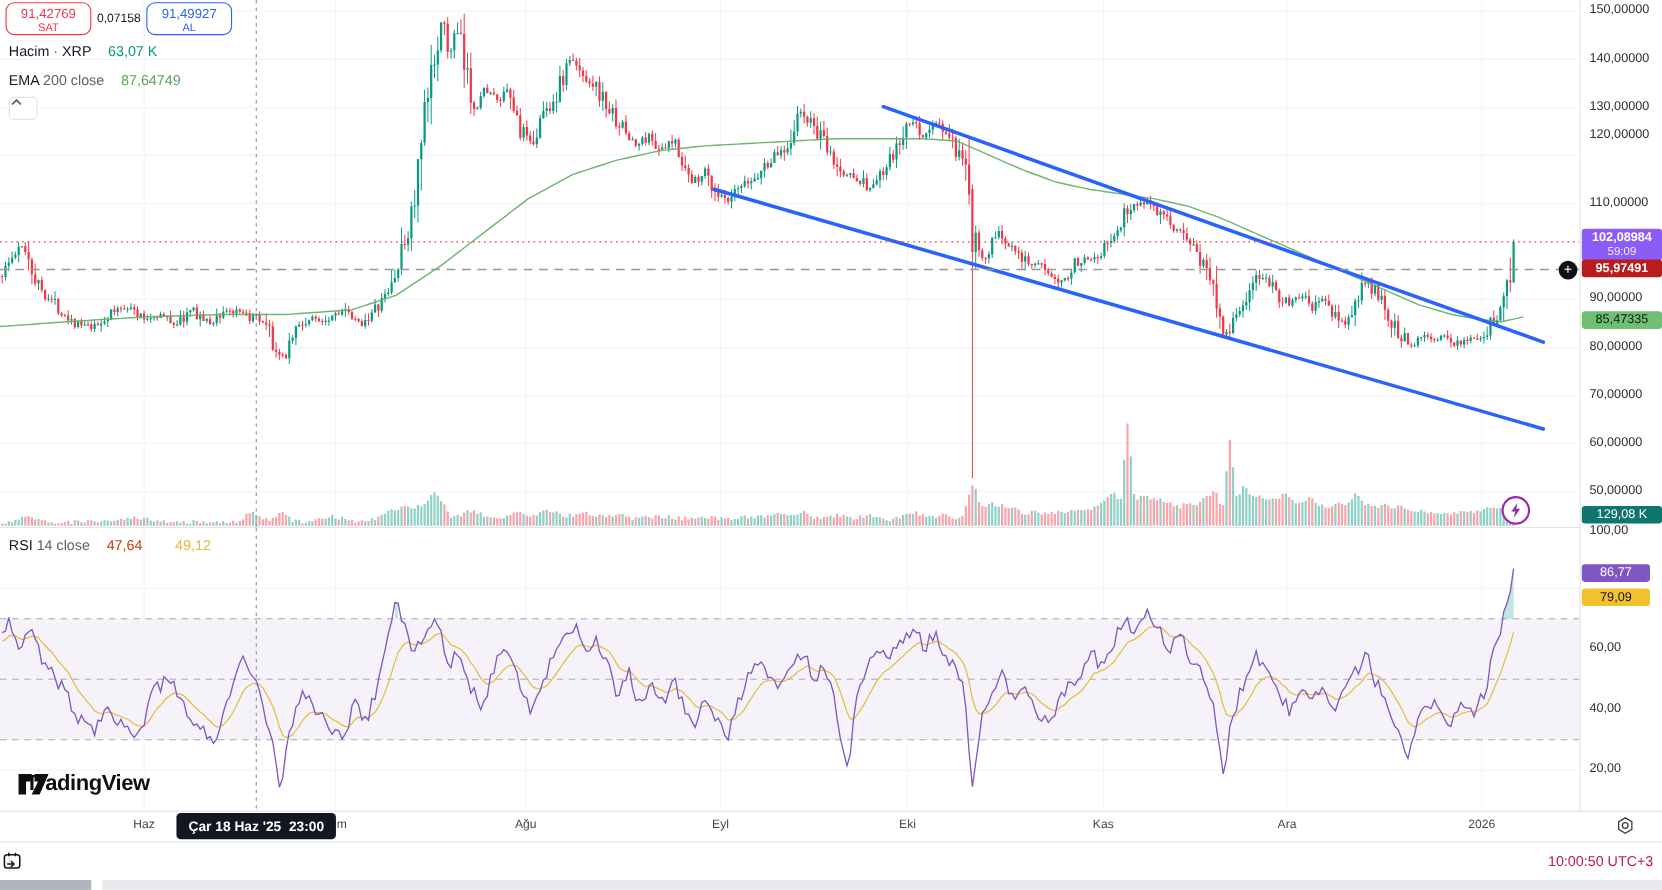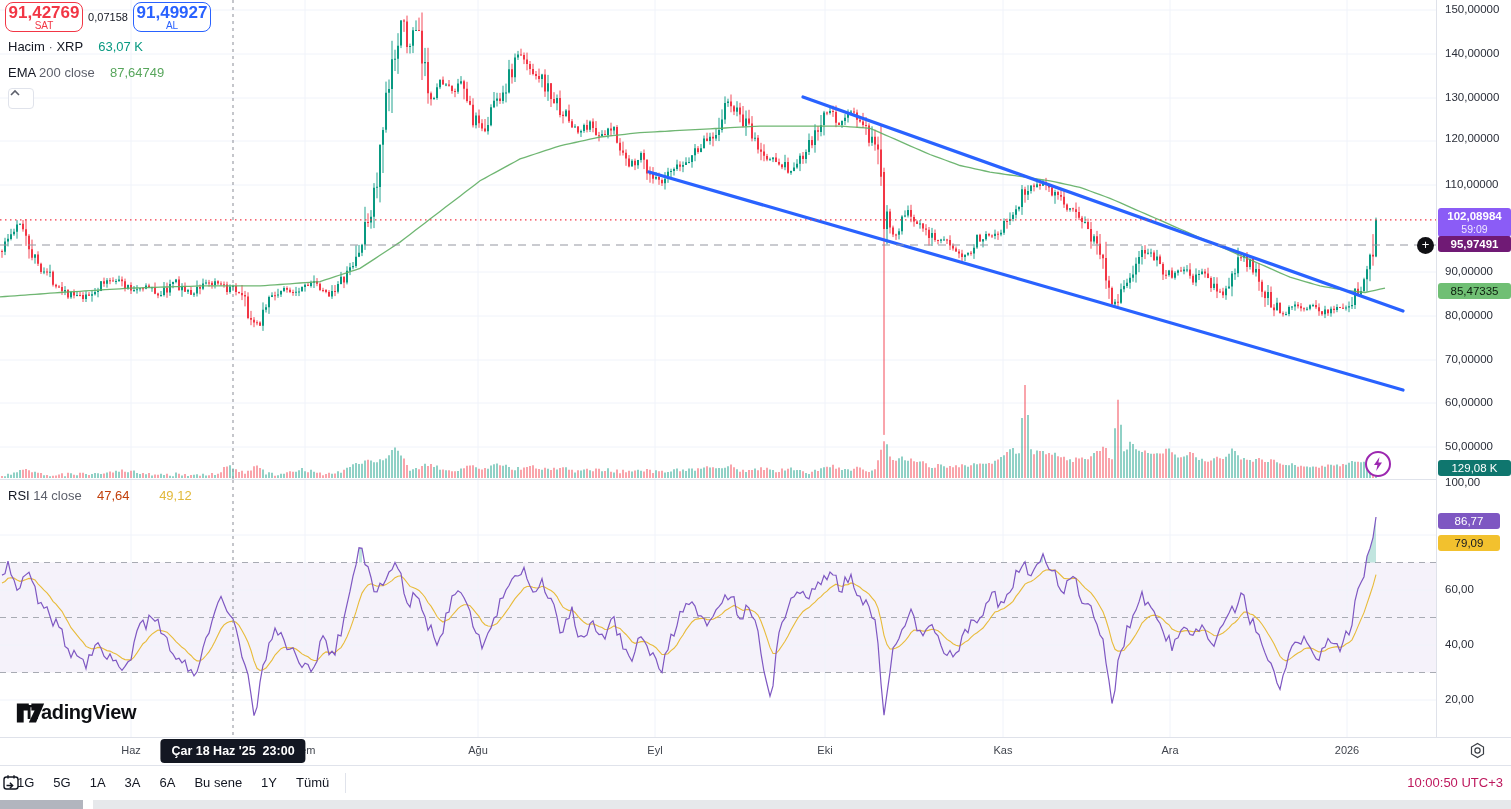--- a/index.html
+++ b/index.html
@@ -46,21 +46,21 @@
   #clock { position:absolute; right:8px; top:9px; font-size:13px; color:#be185d; }
 
   #bottom-strip { position:absolute; left:0; top:799px; width:1511px; height:10px; background:#fff; }
   #bottom-strip .seg-dark { position:absolute; left:0; top:1px; width:83px; height:9px; background:#b2b5be; }
   #bottom-strip .seg-light { position:absolute; left:93px; top:1px; width:1418px; height:9px; background:#e6e8eb; }
 
   
   #trade-box { position:absolute; left:5px; top:2px; display:flex; align-items:center; }
   .trade-btn { width:78px; height:30px; border-radius:8px; background:#fff; text-align:center;
     padding-top:2px; cursor:pointer; }
-  .trade-btn .p { font-size:17px; font-weight:700; line-height:15px; }
+  .trade-btn .p { font-size:12px; font-weight:400; line-height:15px; }
   .trade-btn .l { font-size:10px; line-height:11px; }
   #sell-btn { border:1.5px solid #f23645; color:#f23645; }
   #buy-btn  { border:1.5px solid #2962ff; color:#2962ff; }
   #spread { width:50px; text-align:center; font-size:11px; color:#131722; }
 
   .legend-row { position:absolute; left:8px; font-size:13px; white-space:nowrap; }
   .legend-row .dim { color:#5d606b; }
   .legend-row .gap { display:inline-block; width:8px; }
 
   #collapse-btn { position:absolute; left:8px; top:88px; width:26px; height:21px;
@@ -175,29 +175,29 @@
       <div class="tick" style="top: 693px;">20,00</div>
       <div class="tick" style="top: 638px;">40,00</div>
       <div class="tick" style="top: 583px;">60,00</div>
       <div class="tick" style="top: 476px;">100,00</div>
       <div class="tick" style="top: 440px;">50,00000</div>
       <div class="tick" style="top: 396px;">60,00000</div>
       <div class="tick" style="top: 353px;">70,00000</div>
       <div class="tick" style="top: 309px;">80,00000</div>
       <div class="tick" style="top: 265px;">90,00000</div>
       <div class="tick" style="top: 178px;">110,00000</div>
-      <div class="tick" style="top: 132px;">120,00000</div>
+      <div class="tick" style="top: 116px;">120,00000</div>
       <div class="tick" style="top: 91px;">130,00000</div>
       <div class="tick" style="top: 47px;">140,00000</div>
       <div class="tick" style="top: 3px;">150,00000</div>
     <div class="axis-label" id="last-price-label" style="background: #8b5cf6; color: rgb(255, 255, 255); top: 208px;">
       <span>102,08984</span>
       <span class="sub">59:09</span>
     </div>
-    <div class="axis-label" id="cross-price-label" style="background: #701a75; color: rgb(255, 255, 255); top: 236px;">95,97491</div>
+    <div class="axis-label" id="cross-price-label" style="background: #b91c1c; color: rgb(255, 255, 255); top: 236px;">95,97491</div>
     <div class="axis-label" id="ema-price-label" style="background: rgb(112, 191, 116); color: rgb(12, 30, 13); font-weight: 400; top: 283px;">85,47335</div>
     <div class="axis-label" id="vol-label" style="background: #0f766e; color: rgb(255, 255, 255); font-weight: 400; top: 460px;">129,08 K</div>
   <div class="axis-label" style="top: 513px; width: 62px; font-weight: 400; background: rgb(126, 87, 194); color: rgb(255, 255, 255);">86,77</div>
       <div class="axis-label" style="top: 535px; width: 62px; font-weight: 400; background: rgb(242, 193, 46); color: rgb(19, 23, 34);">79,09</div>
     </div>
 
   <div id="cross-plus">+</div>
 
   <svg id="lightning" viewBox="0 0 28 28">
     <circle cx="14" cy="14" r="12" fill="#fff" stroke="#9c27b0" stroke-width="2"></circle>
@@ -214,30 +214,20 @@
       <div class="month" style="left: 305px;">Tem</div>
       <div class="month" style="left: 131px;">Haz</div>
     <div id="time-tooltip" style="left: 233px;">Çar 18 Haz '25  23:00</div>
     <svg id="tz-icon" width="19" height="19" viewBox="0 0 19 19">
       <path d="M6 3.5 h7 l3.5 6 -3.5 6 h-7 l-3.5 -6 Z" fill="none" stroke="#3a3e45" stroke-width="1.2" transform="rotate(90 9.5 9.5)"></path>
       <circle cx="9.5" cy="9.5" r="2.6" fill="none" stroke="#3a3e45" stroke-width="1.2"></circle>
     </svg>
   </div>
 
   <div id="toolbar">
-    <div id="range-buttons" style="display:flex;align-items:center;margin-left:6px;">
-        <button class="range-btn">1G</button>
-        <button class="range-btn">5G</button>
-        <button class="range-btn">1A</button>
-        <button class="range-btn">3A</button>
-        <button class="range-btn">6A</button>
-        <button class="range-btn">Bu sene</button>
-        <button class="range-btn">1Y</button>
-        <button class="range-btn">Tümü</button>
-      </div>
     <div class="tb-sep"></div>
     <svg width="22" height="22" viewBox="0 0 22 22" style="cursor:pointer;">
       <rect x="4" y="5" width="14" height="12" rx="2.5" fill="none" stroke="#131722" stroke-width="1.4"></rect>
       <line x1="8" y1="3.2" x2="8" y2="6.5" stroke="#131722" stroke-width="1.4"></line>
       <line x1="14" y1="3.2" x2="14" y2="6.5" stroke="#131722" stroke-width="1.4"></line>
       <path d="M6.5 13.5 h6 m-2.6 -2.8 l2.8 2.8 -2.8 2.8" fill="none" stroke="#131722" stroke-width="1.4"></path>
     </svg>
     <div id="clock">10:00:50 UTC+3</div>
   </div>
 

